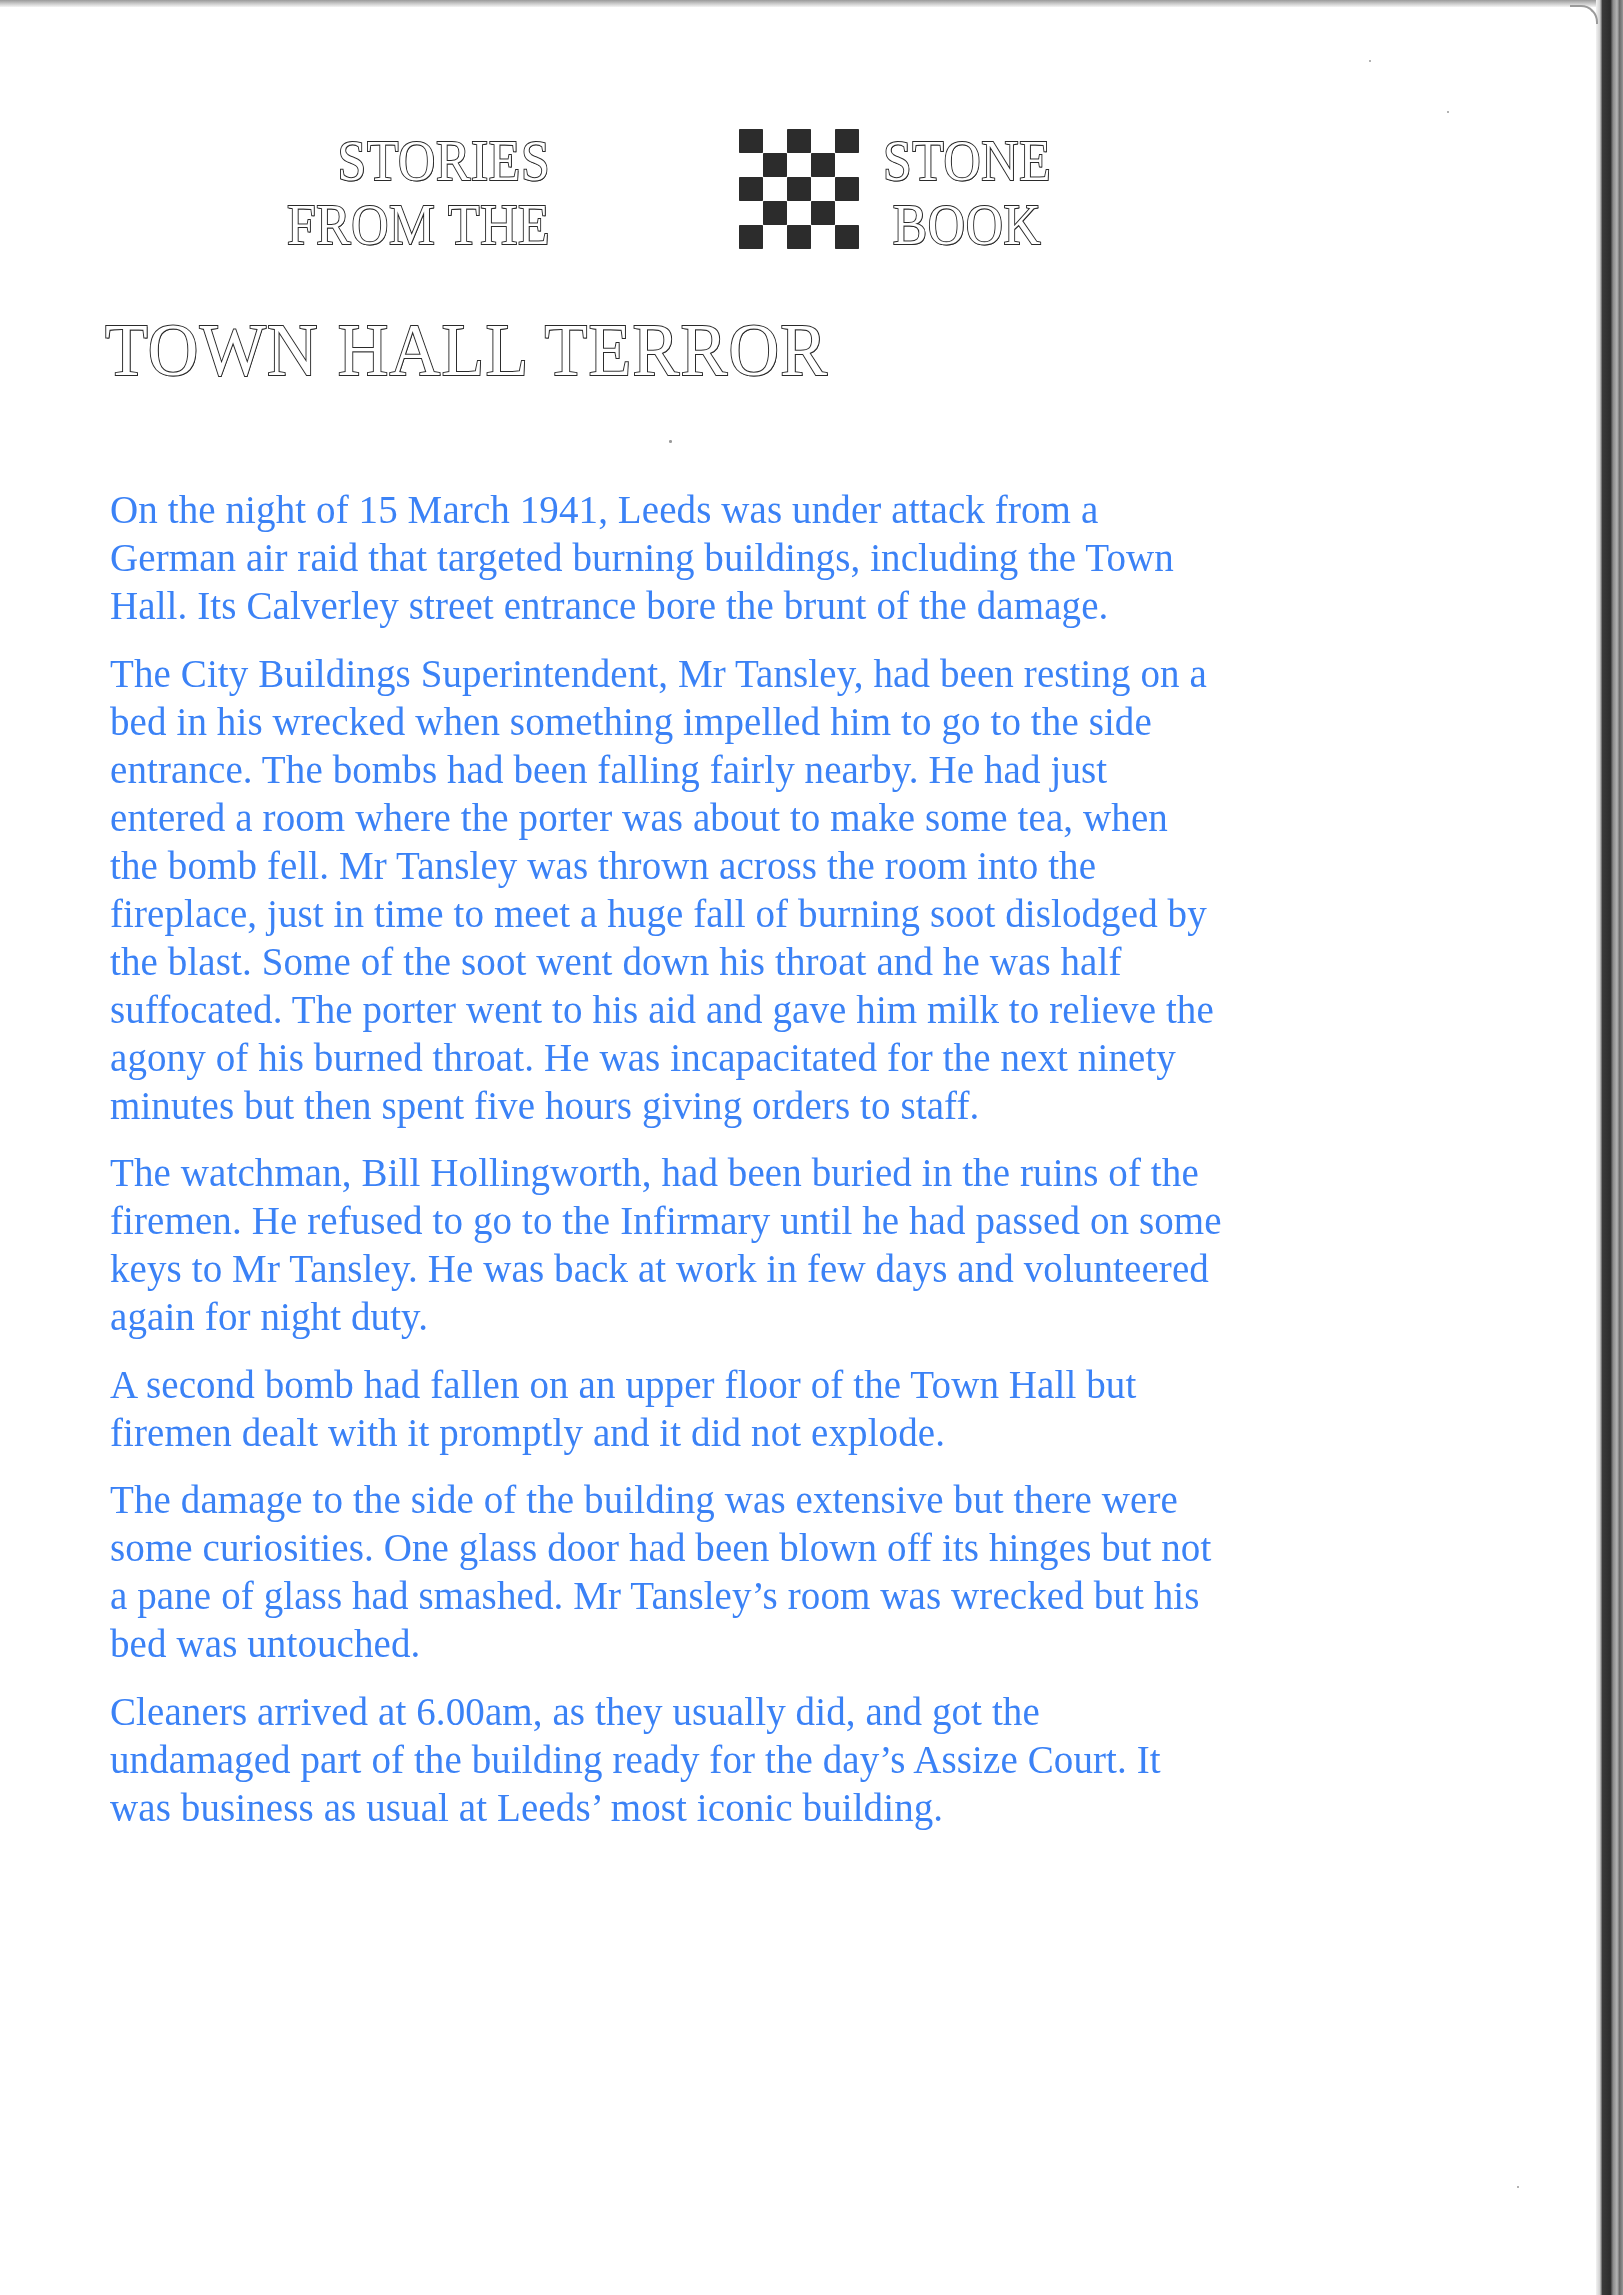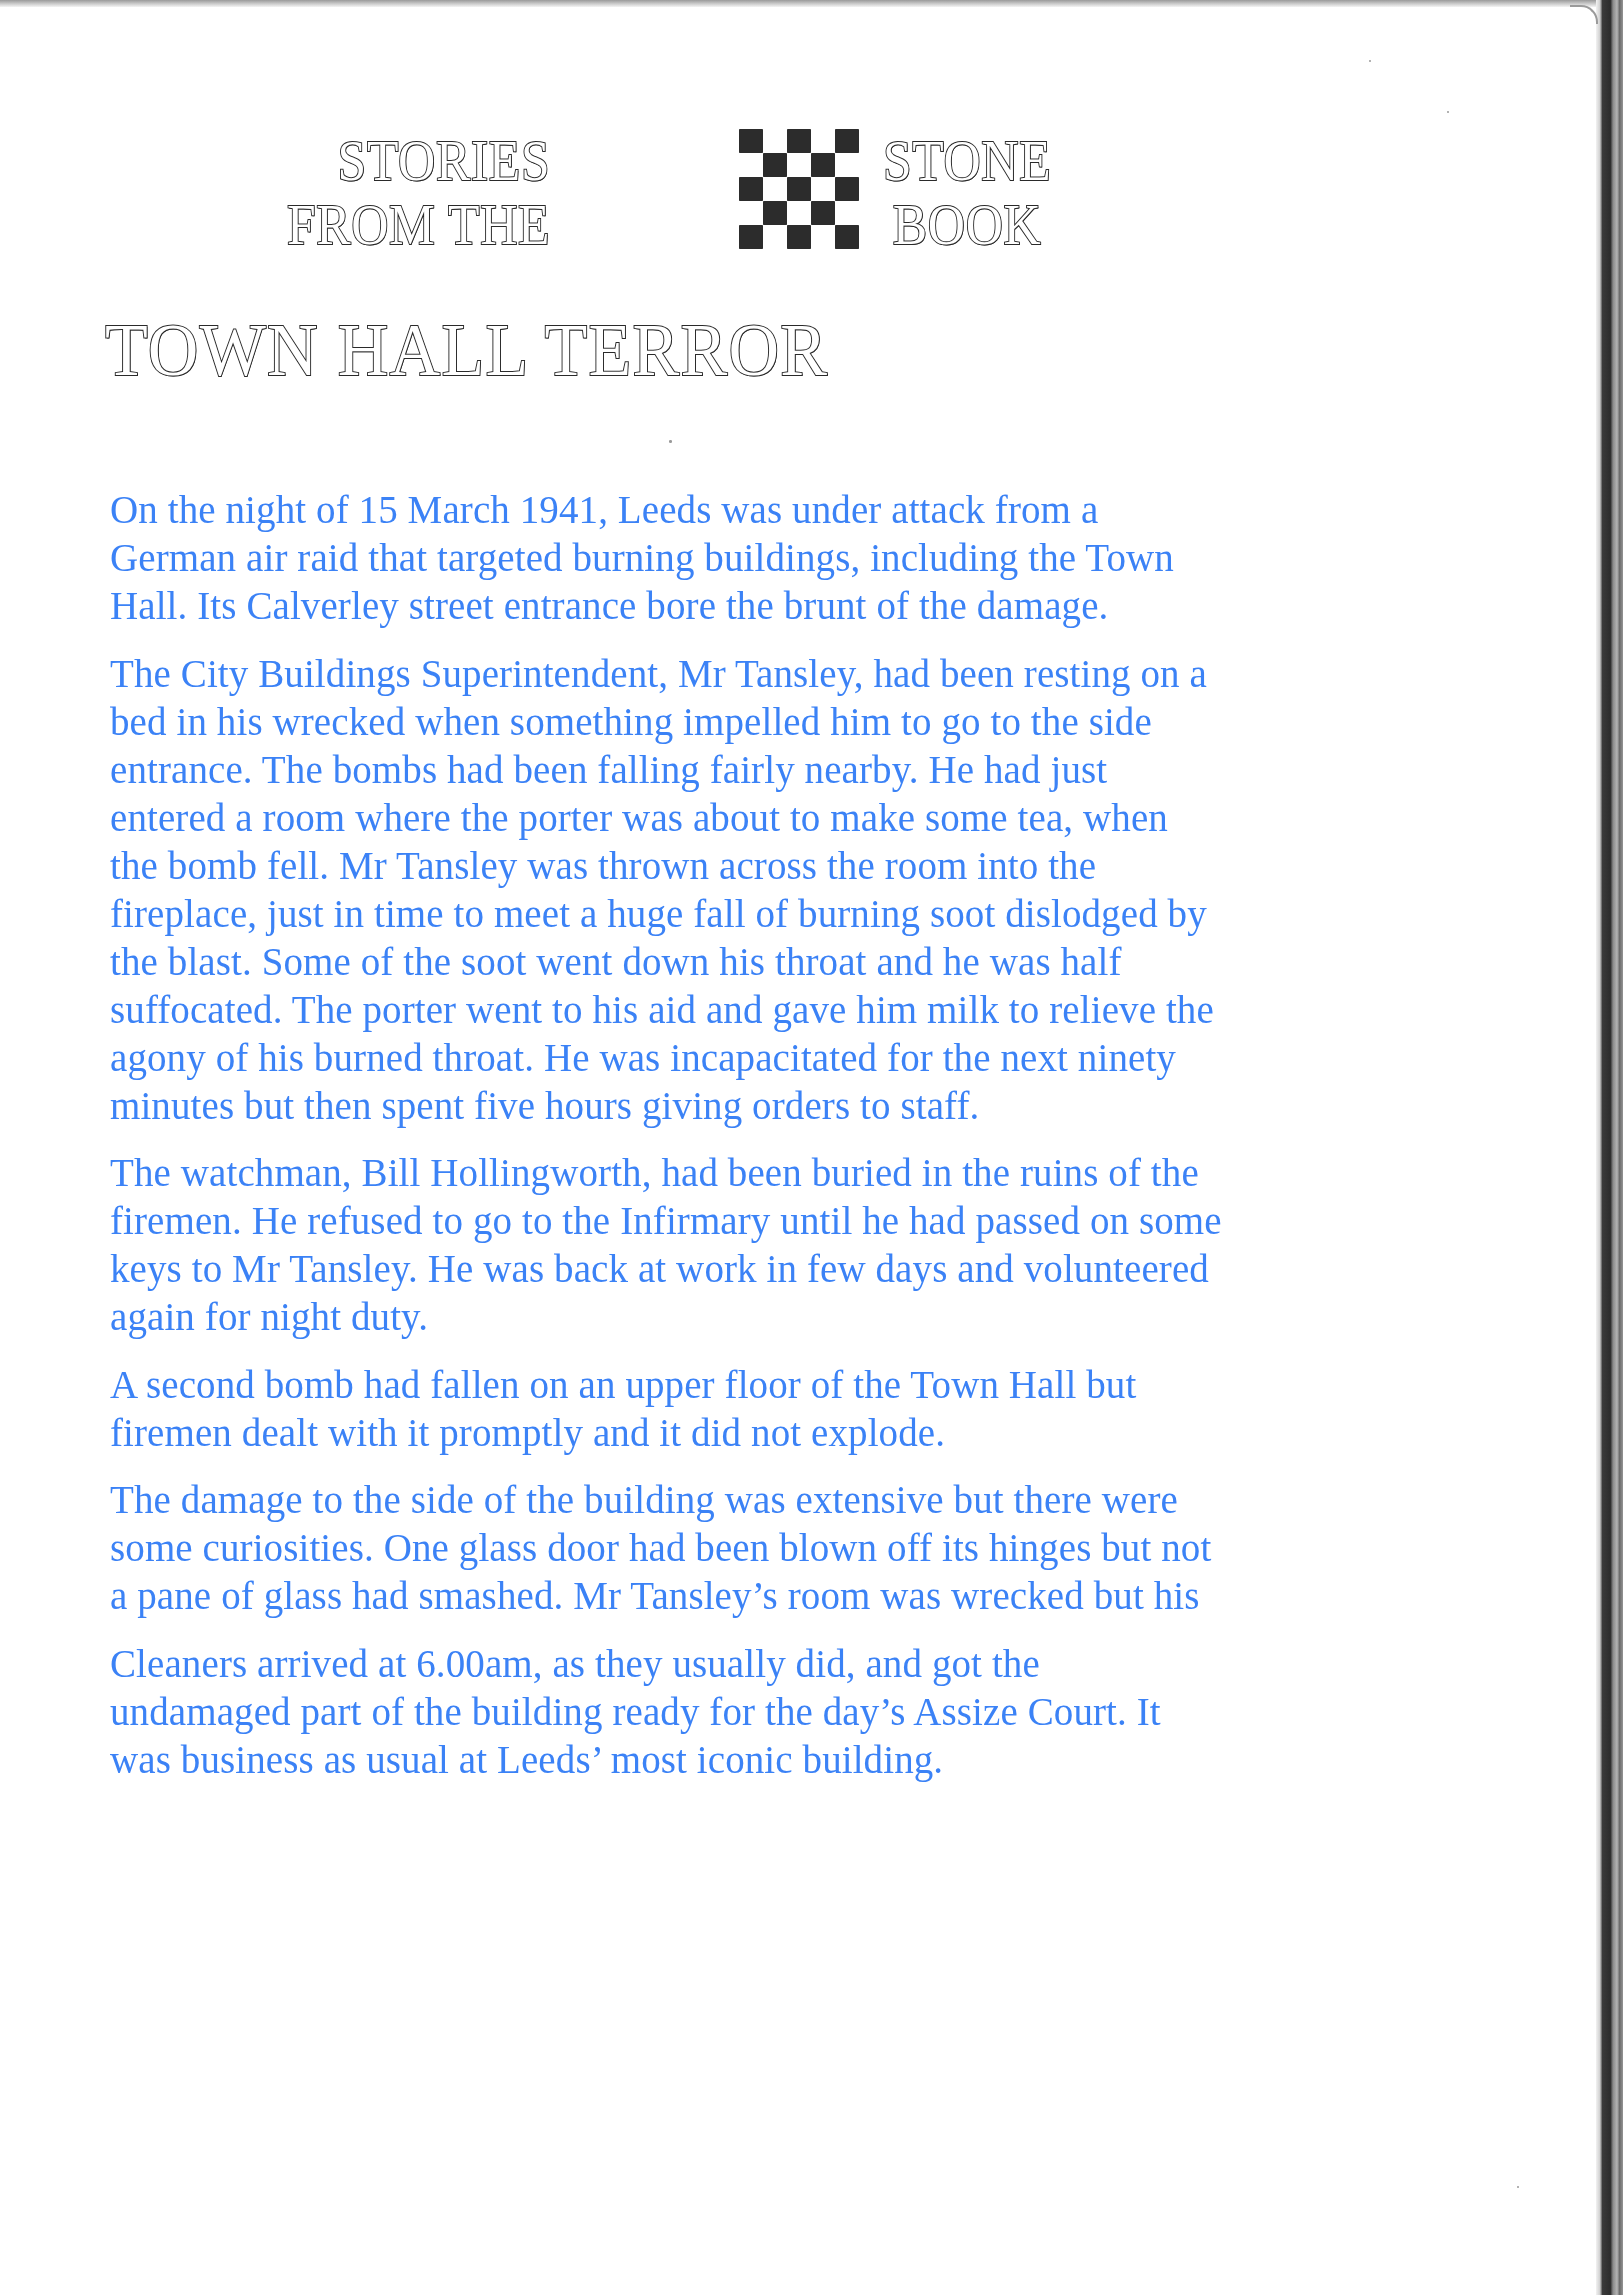--- a/index.html
+++ b/index.html
@@ -207,20 +207,21 @@
     <span class="line">again for night duty.</span>
   </p>
   <p class="para">
     <span class="line">A second bomb had fallen on an upper floor of the Town Hall but</span>
     <span class="line">firemen dealt with it promptly and it did not explode.</span>
   </p>
   <p class="para">
     <span class="line">The damage to the side of the building was extensive but there were</span>
     <span class="line">some curiosities. One glass door had been blown off its hinges but not</span>
     <span class="line">a pane of glass had smashed. Mr Tansley’s room was wrecked but his</span>
+    <span class="line">bed was untouched.</span>
   </p>
   <p class="para">
     <span class="line">Cleaners arrived at 6.00am, as they usually did, and got the</span>
     <span class="line">undamaged part of the building ready for the day’s Assize Court. It</span>
     <span class="line">was business as usual at Leeds’ most iconic building.</span>
   </p>
 </div>
 
 <div class="speck" style="left:669px;top:440px;width:2.6px;height:2.6px;"></div>
 <div class="speck" style="left:1369px;top:60px;width:2px;height:2px;"></div>

